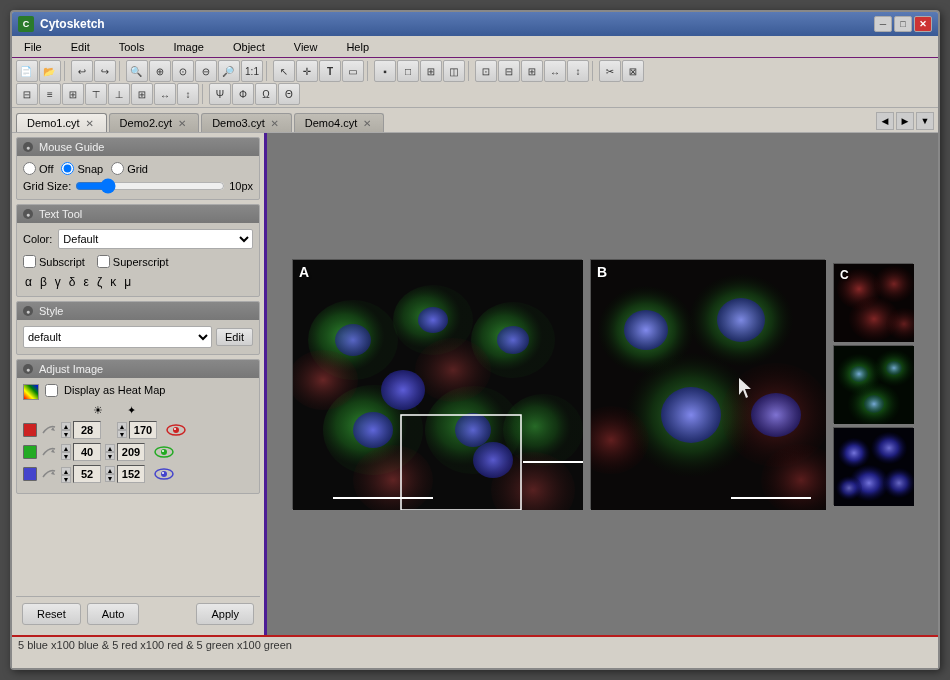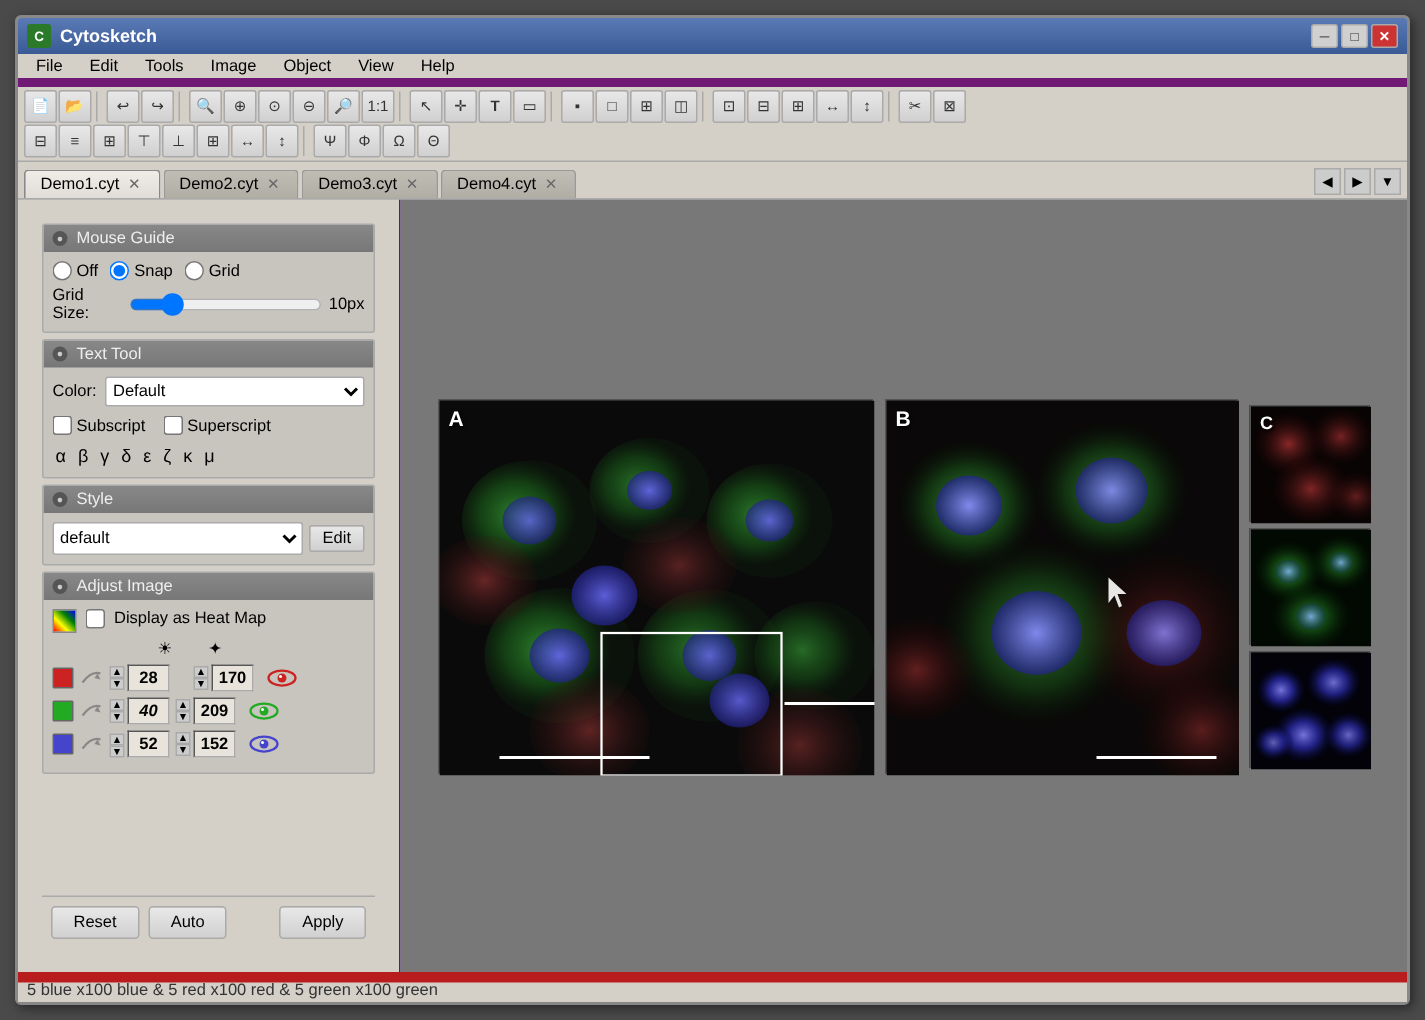--- a/index.html
+++ b/index.html
@@ -66,22 +66,22 @@
     .win-btn.maximize { background: #d0d0d0; }
     .win-btn.close { background: #cc3333; color: white; }
 
     
     .menu-bar {
       background: #d4d0c8;
       height: 22px;
       display: flex;
       align-items: center;
       padding: 0 4px;
-      border-bottom: 6px solid #701a75;
-      gap: 2px;
+      border-bottom: 1px solid #701a75;
+      gap: 13px;
     }
     .menu-item {
       padding: 2px 8px;
       cursor: pointer;
       border-radius: 2px;
       font-size: 11px;
     }
 
     
     .toolbar-container {
@@ -178,24 +178,24 @@
       flex: 1;
       background: #a0a0a0;
       overflow: hidden;
     }
 
     
     .left-panel {
       width: 255px;
       min-width: 255px;
       background: #d4d0c8;
-      border-right: 1px solid #4c1d95;
+      border-right: 3px solid #4c1d95;
       display: flex;
       flex-direction: column;
-      padding: 16px;
+      padding: 4px;
       gap: 4px;
       overflow-y: auto;
     }
 
     .panel-section {
       background: #c8c5be;
       border: 1px solid #aaa;
       border-radius: 2px;
       overflow: hidden;
     }
@@ -435,27 +435,27 @@
     }
     .thumb-panel {
       position: relative;
       background: #111;
       border: 1px solid #555;
     }
 
     
     .status-bar {
       background: #d4d0c8;
-      border-top: 7px solid #b91c1c;
+      border-top: 2px solid #b91c1c;
       padding: 2px 6px;
       font-size: 11px;
       color: #333;
-      height: 20px;
-      display: flex;
-      align-items: flex-end;
+      height: 33px;
+      display: flex;
+      align-items: flex-start;
     }
   </style>
 </head>
 <body>
 
 <div class="window">
 
   <div class="title-bar">
     <div class="title-bar-icon">C</div>
     <span class="title-bar-title">Cytosketch</span>
@@ -677,21 +677,21 @@
               <circle cx="10" cy="7" r="1" fill="white"></circle>
             </svg>
           </div>
 
           <div class="channel-row">
             <div class="channel-color" style="background:#22aa22;"></div>
             <svg width="16" height="14" style="cursor:pointer;">
               <path d="M2,10 Q8,2 14,4" stroke="#888" stroke-width="1.5" fill="none"></path>
               <path d="M12,4 L14,8 L10,7 Z" fill="#888"></path>
             </svg>
-            <div style="display:flex;align-items:center;gap:2px;font-style:italic;">
+            <div style="display:flex;align-items:center;gap:2px;">
               <div class="channel-arrows">
                 <div class="ch-arrow">▲</div>
                 <div class="ch-arrow">▼</div>
               </div>
               <div class="channel-value">40</div>
             </div>
             <div style="display:flex;align-items:center;gap:2px;">
               <div class="channel-arrows">
                 <div class="ch-arrow">▲</div>
                 <div class="ch-arrow">▼</div>

